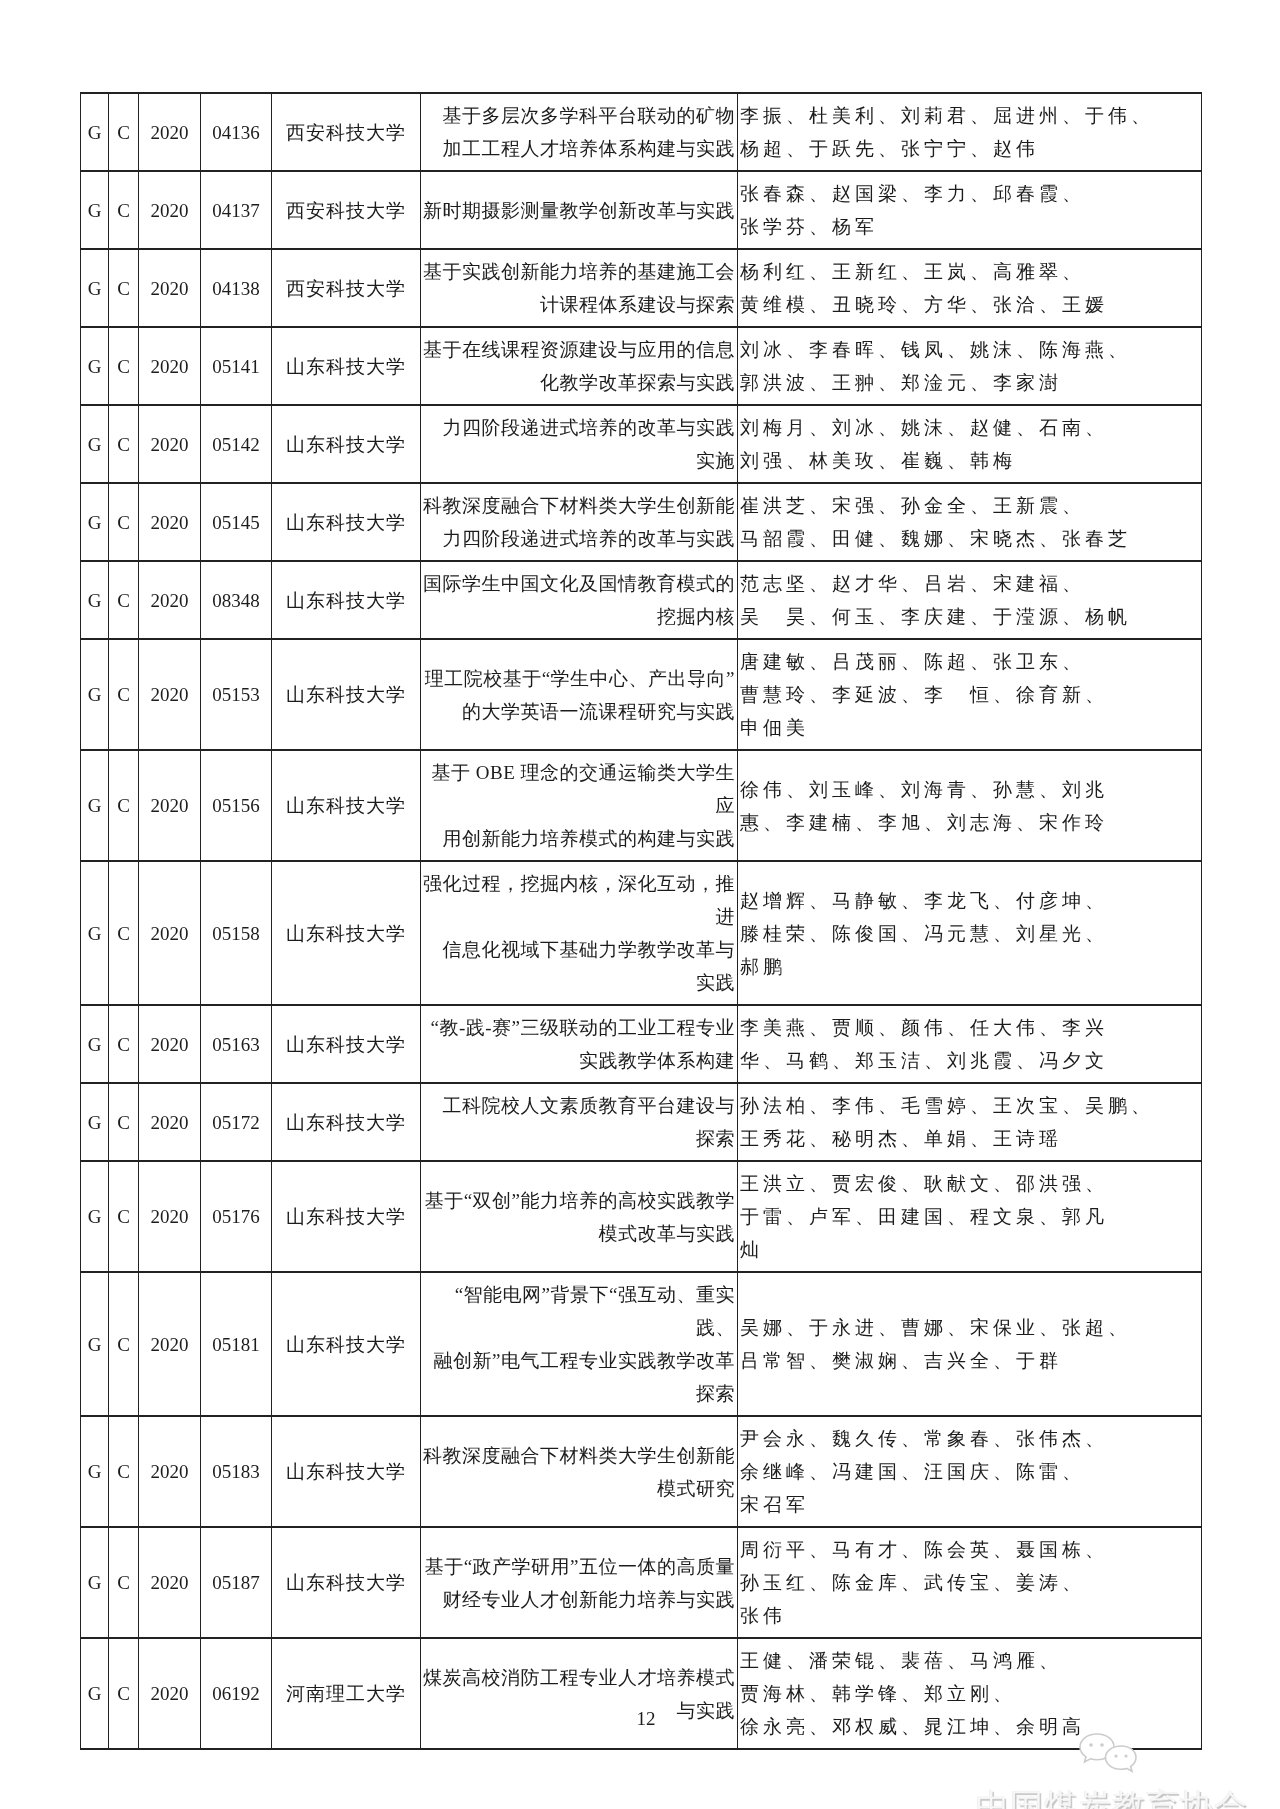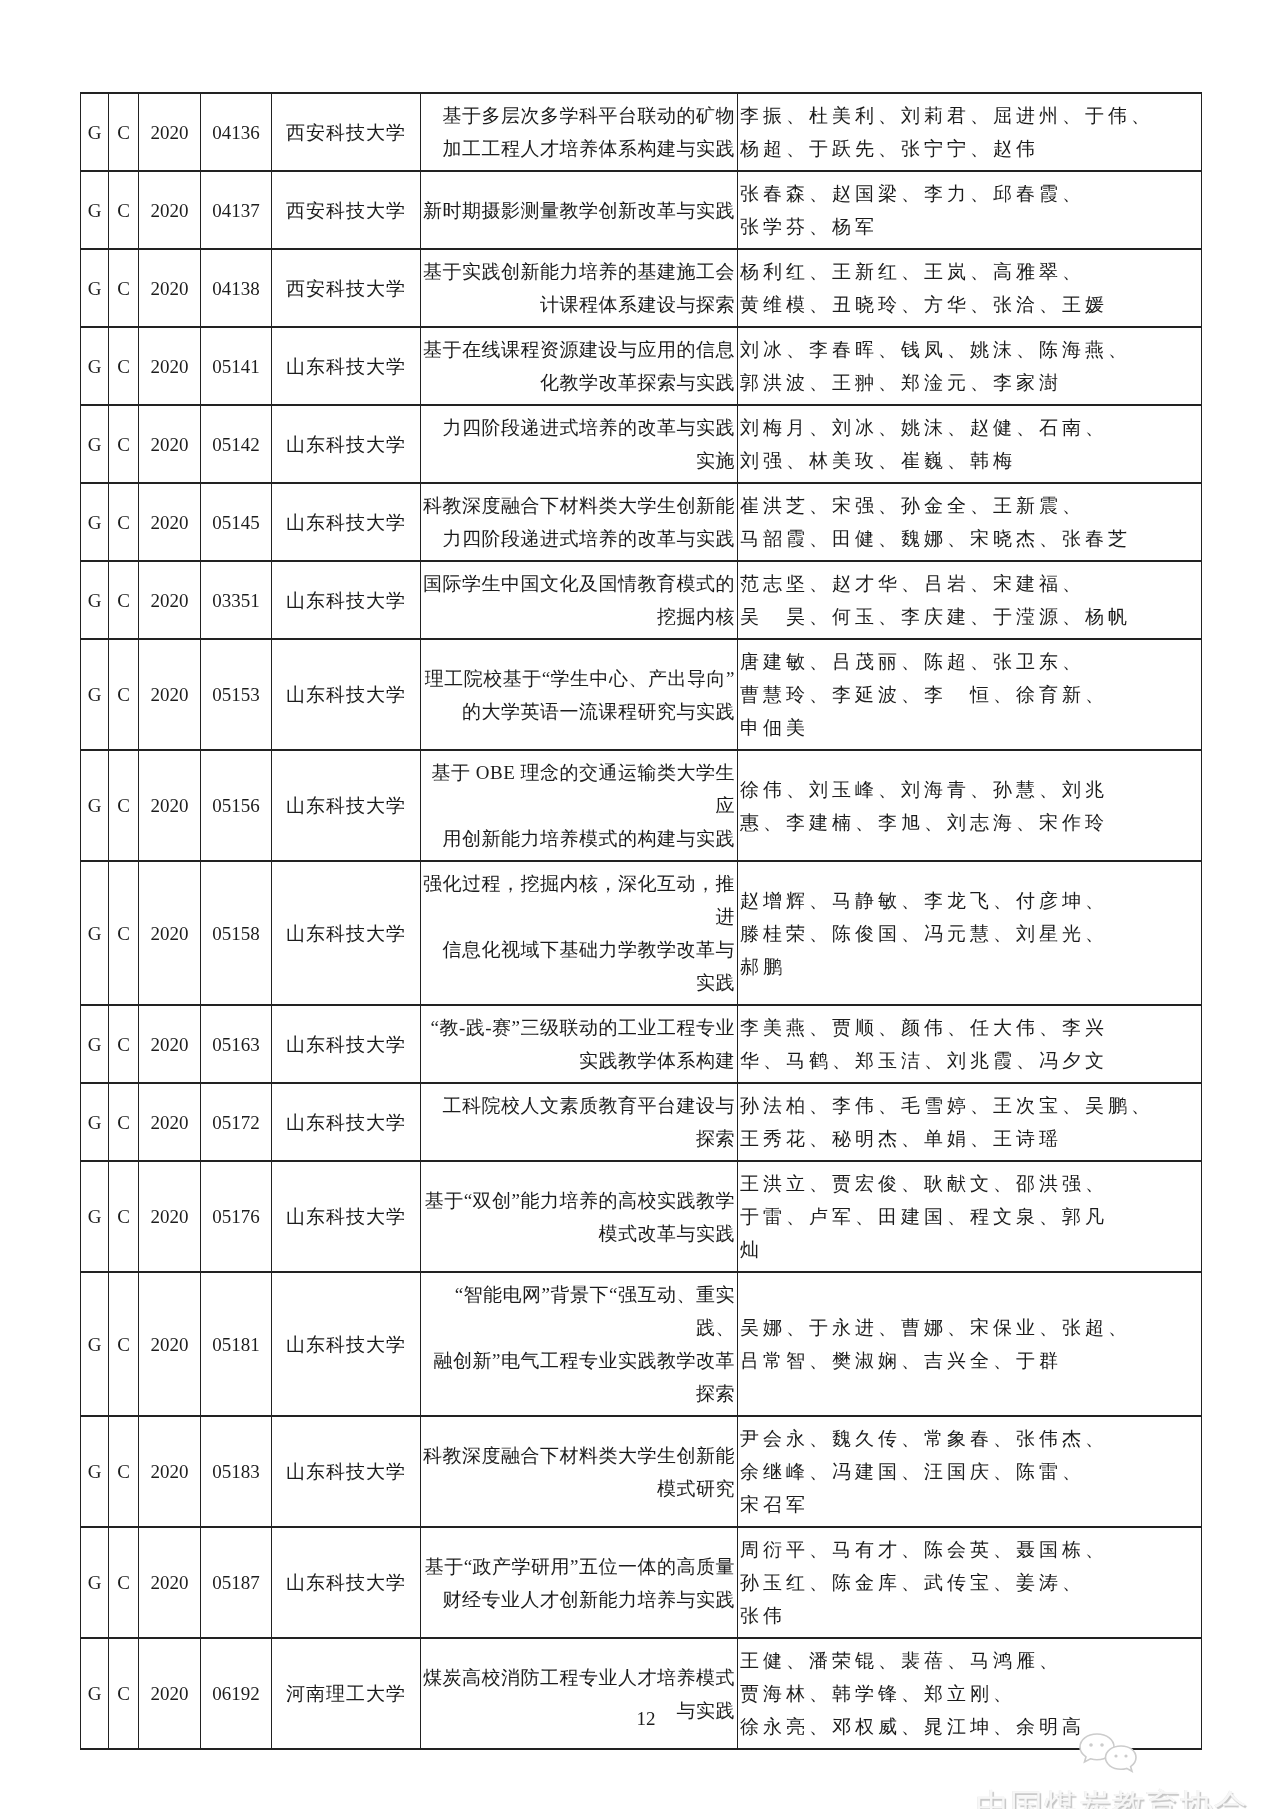--- a/index.html
+++ b/index.html
@@ -171,21 +171,21 @@
             </td>
             <td class="c-names">
               <div class="line">崔洪芝、宋强、孙金全、王新震、</div>
               <div class="line">马韶霞、田健、魏娜、宋晓杰、张春芝</div>
             </td>
           </tr>
           <tr>
             <td class="c-g">G</td>
             <td class="c-c">C</td>
             <td class="c-year">2020</td>
-            <td class="c-code">03351</td>
+            <td class="c-code">08348</td>
             <td class="c-univ">山东科技大学</td>
             <td class="c-title">
               <div class="line">国际学生中国文化及国情教育模式的</div>
               <div class="line">挖掘内核</div>
             </td>
             <td class="c-names">
               <div class="line">范志坚、赵才华、吕岩、宋建福、</div>
               <div class="line">吴　昊、何玉、李庆建、于滢源、杨帆</div>
             </td>
           </tr>

